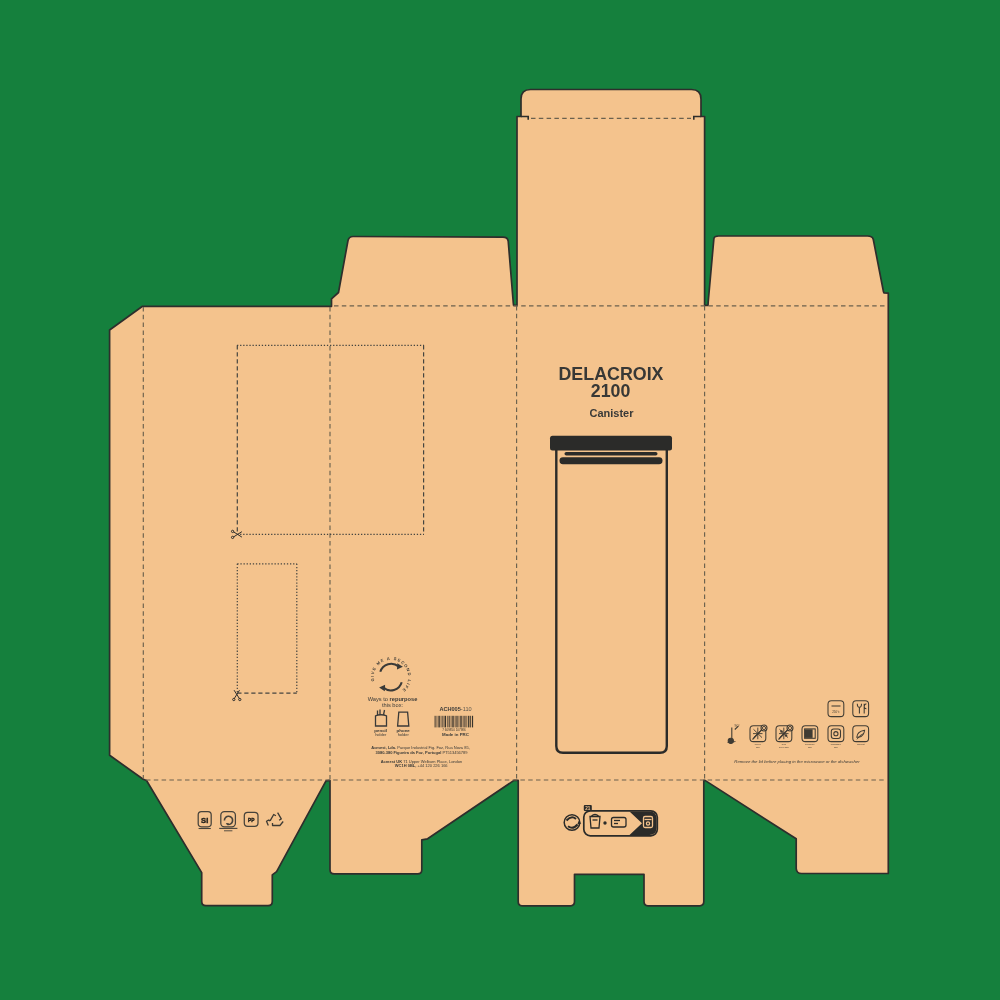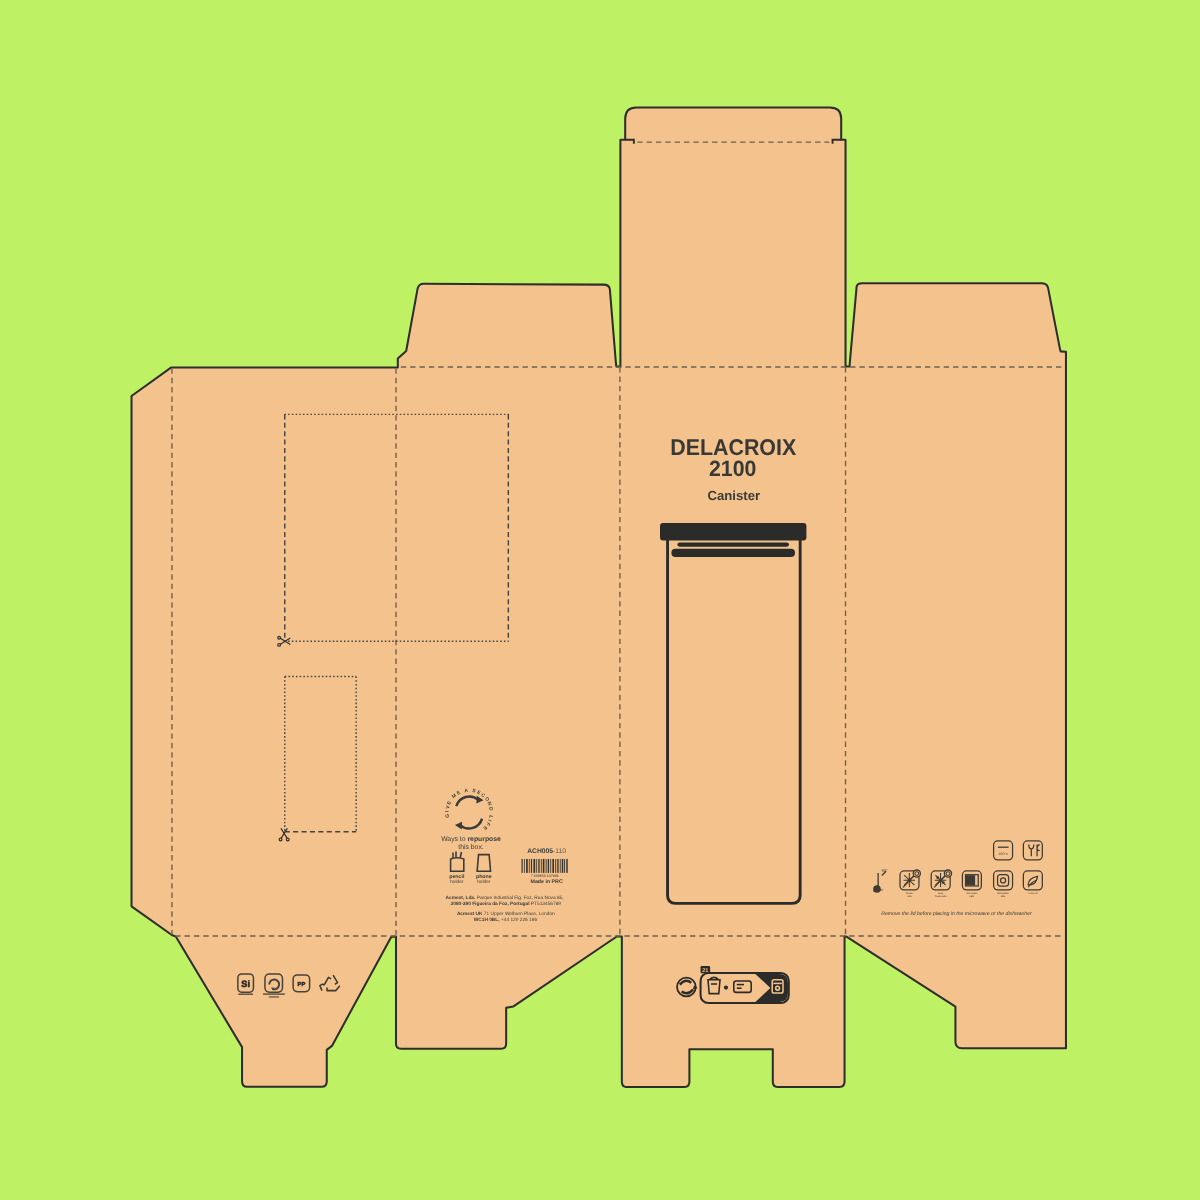--- a/index.html
+++ b/index.html
@@ -1,16 +1,16 @@
 <!DOCTYPE html>
 <html><head>
 <meta charset="utf-8">
 <style>
   html,body{margin:0;padding:0;background:#ffffff;}
-  .page{width:1000px;height:1000px;position:relative;background:#bef264;overflow:hidden;}
+  .page{width:1000px;height:1000px;position:relative;background:#15803d;overflow:hidden;}
   svg{position:absolute;top:0;left:0;}
   text{font-family:"Liberation Sans", sans-serif;}
 </style>
 </head>
 <body>
 <div class="page">
 <svg width="1000" height="1000" viewBox="0 0 1000 1000">
 
   <path id="outline" fill="#f4c38d" stroke="#2e2e2c" stroke-width="1.7" stroke-linejoin="round" d="
     M 142.5,306.3

